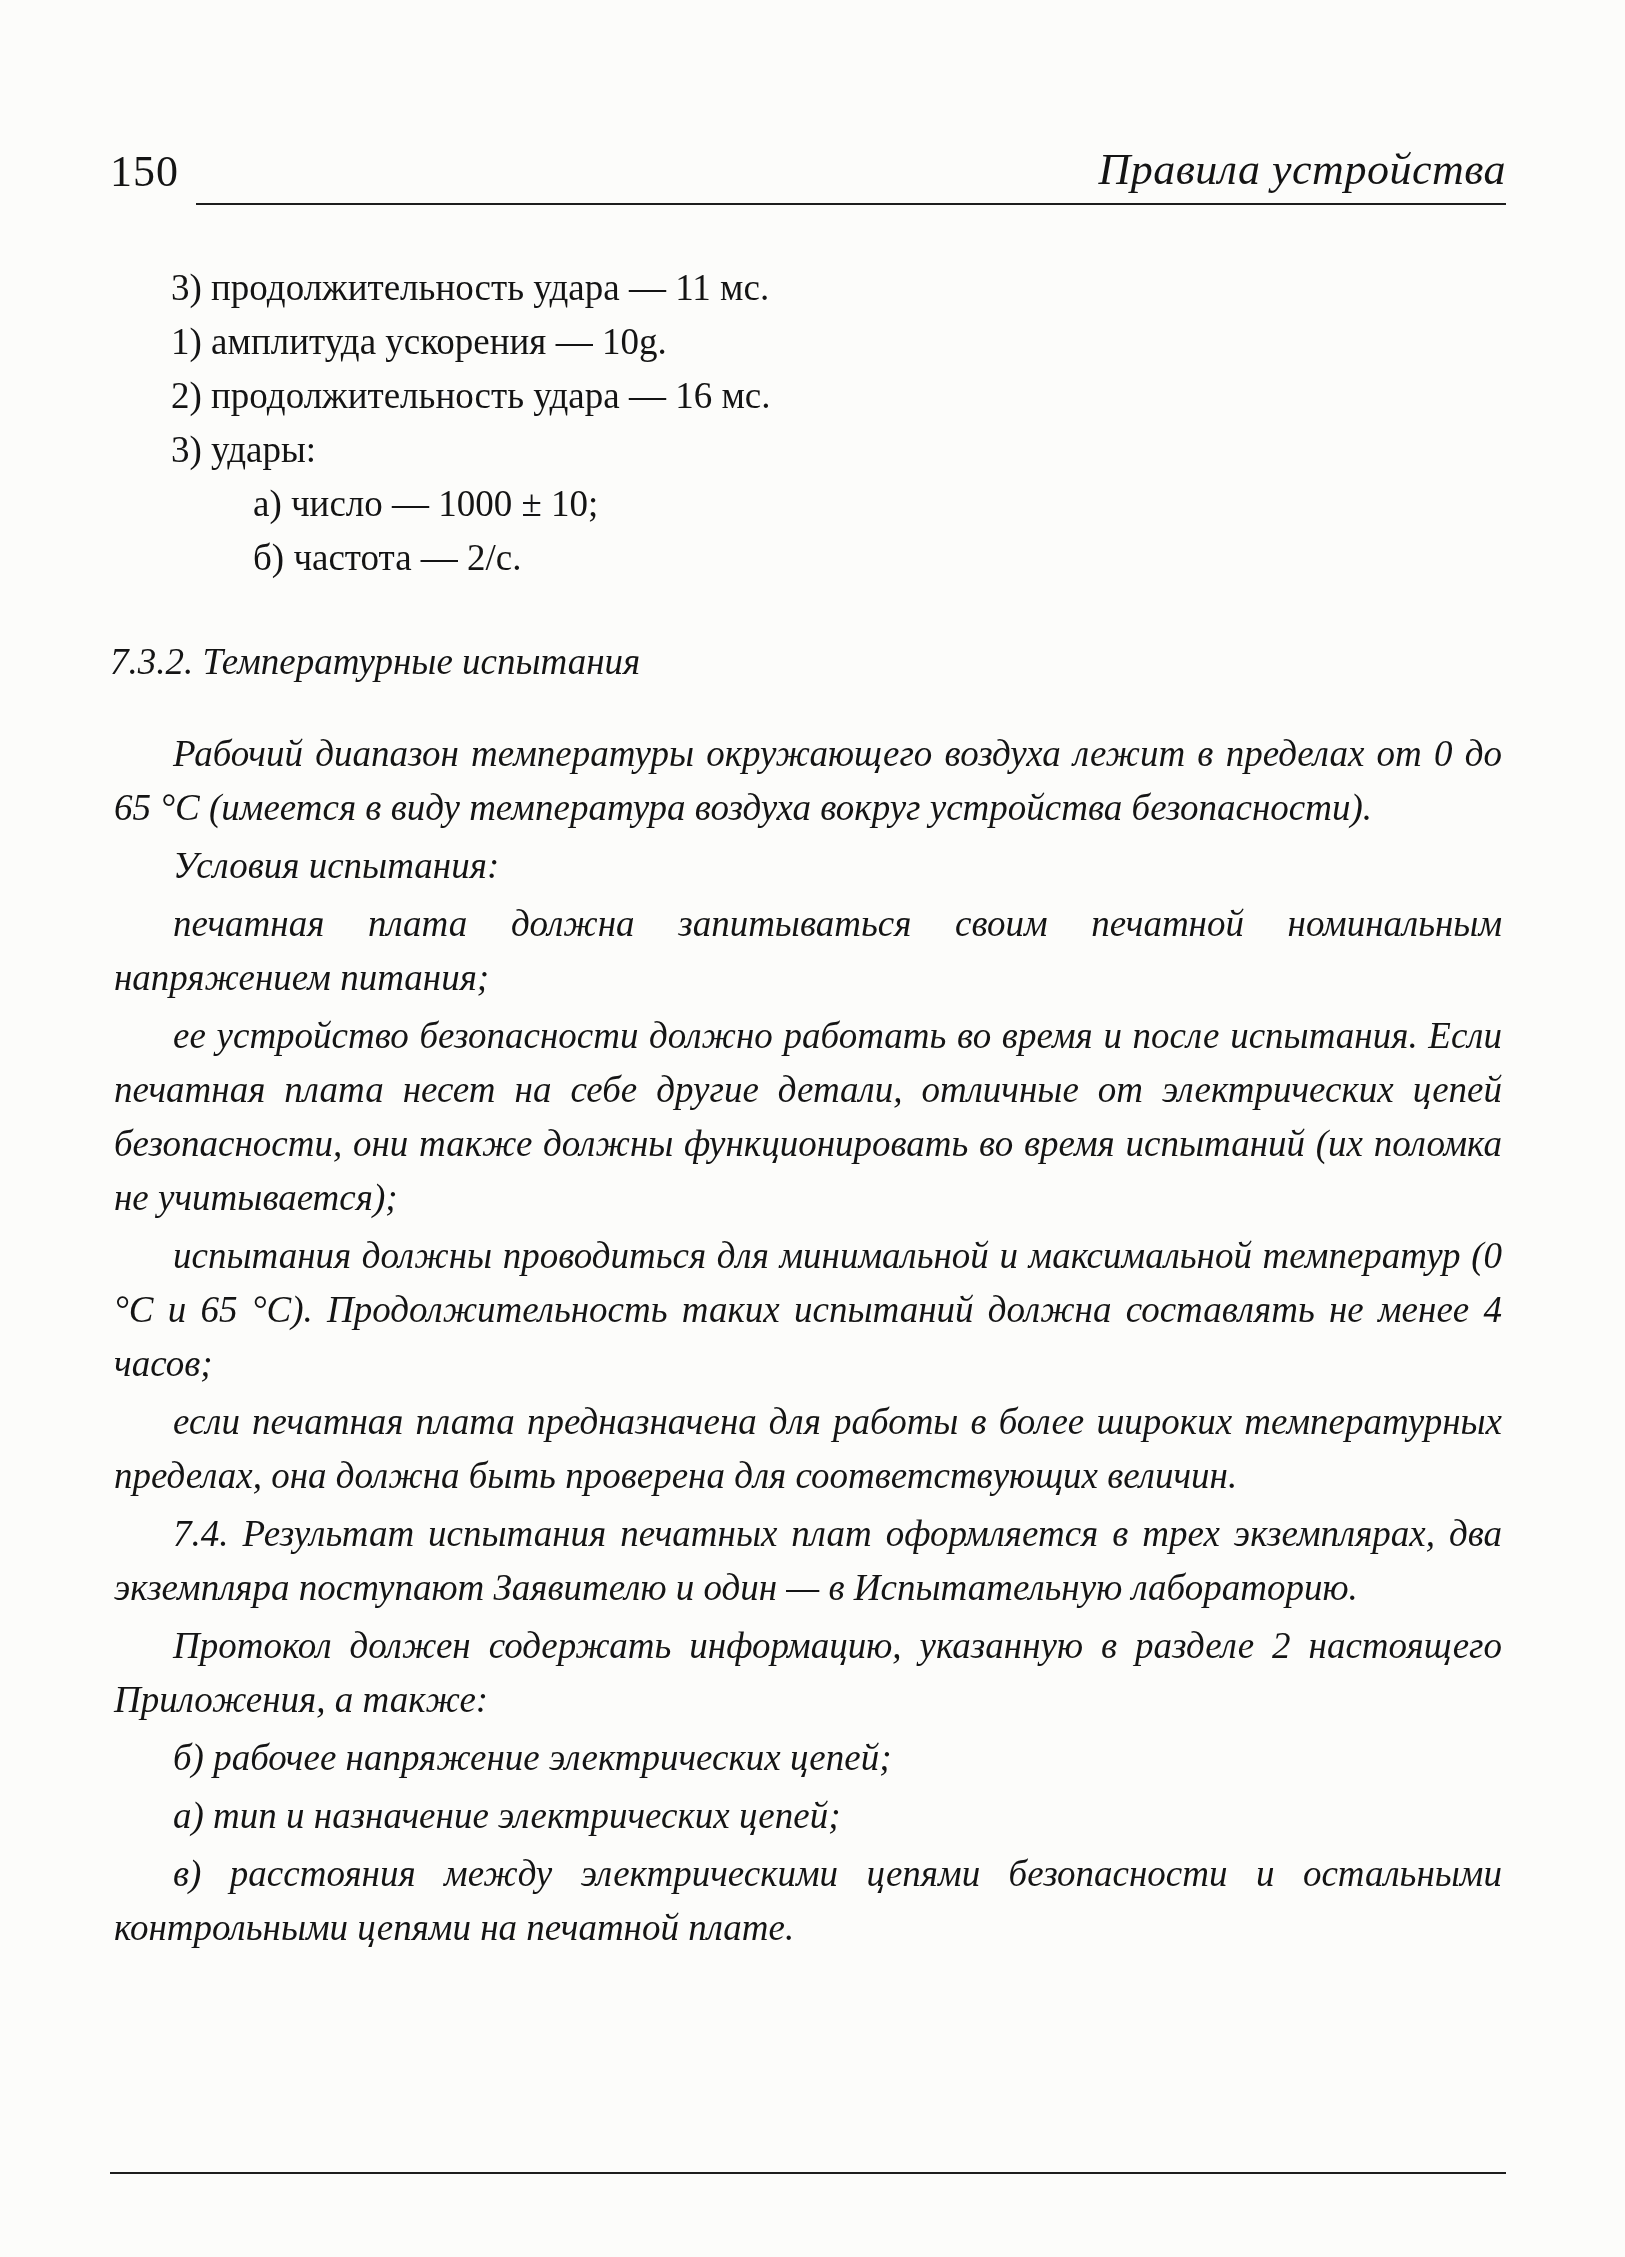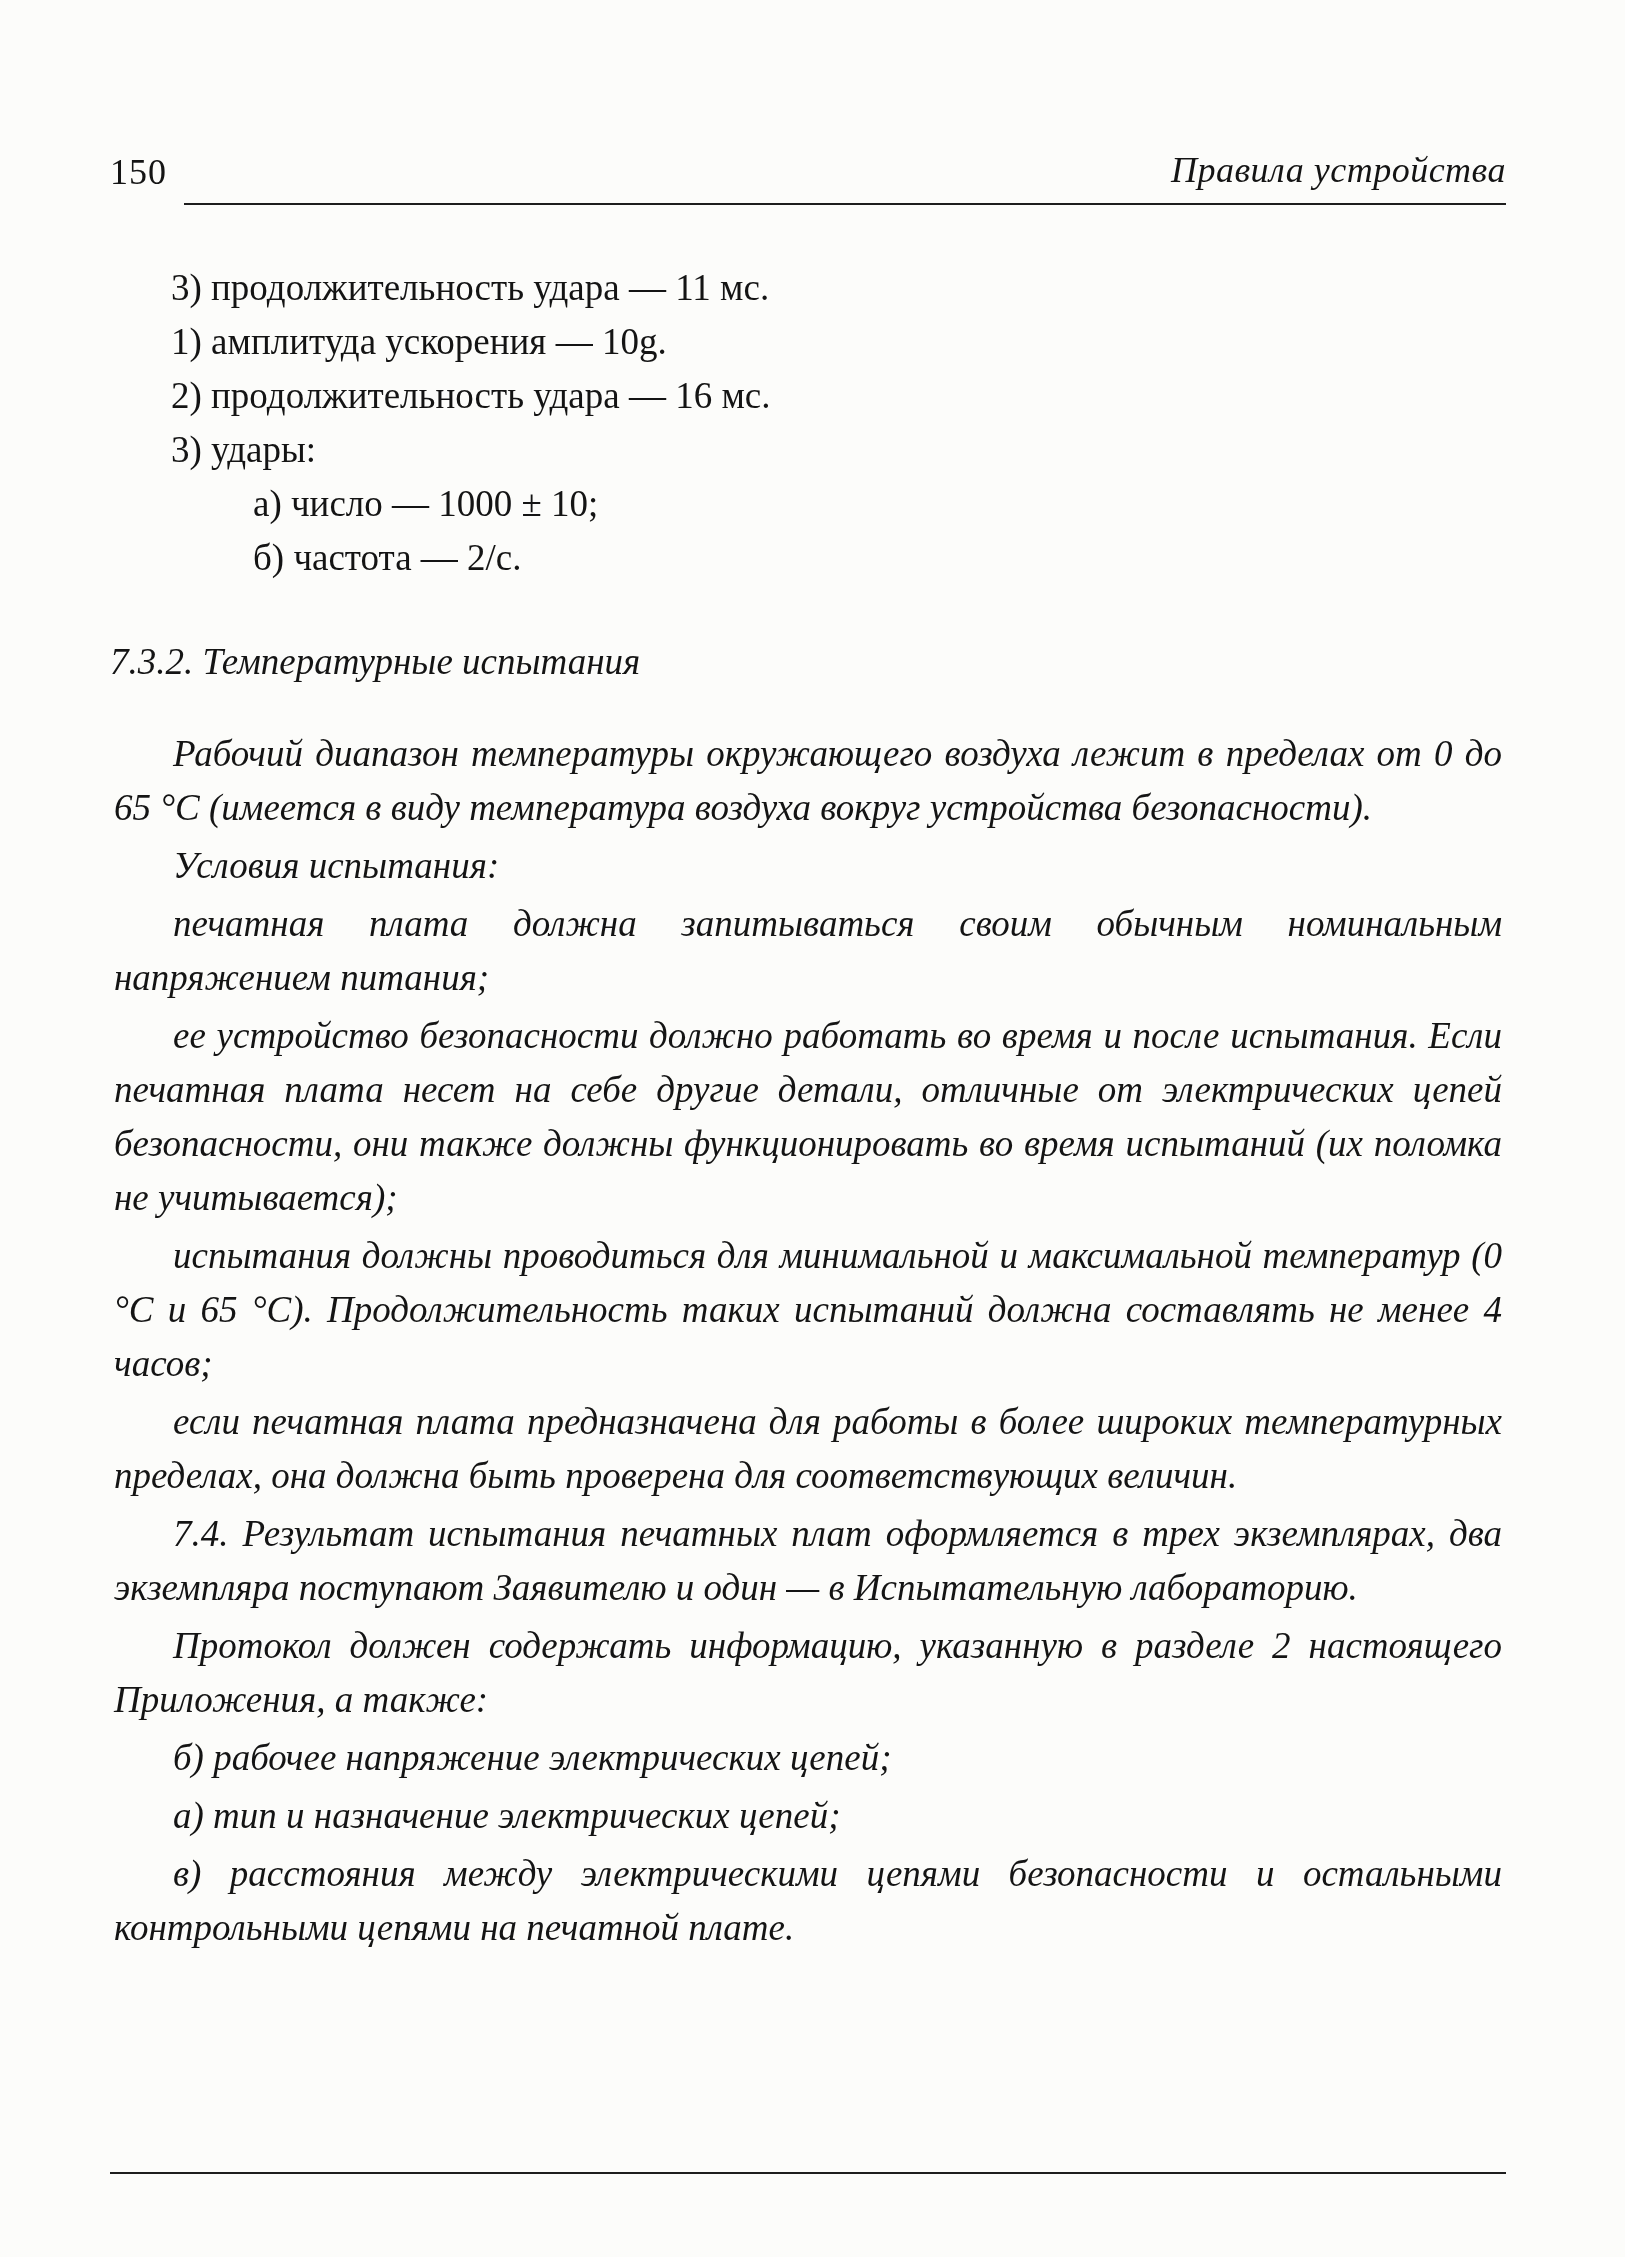--- a/index.html
+++ b/index.html
@@ -20,21 +20,21 @@
     overflow: hidden;
     box-sizing: border-box;
   }
   .inner {
     padding: 143px 119px 0 110px;
   }
   
   .page-header {
     display: flex;
     align-items: flex-end;
-    font-size: 36px;
+    font-size: 44px;
   }
   .page-number {
     padding-bottom: 5.7px;
     letter-spacing: 1px;
   }
   .header-line-wrap {
     flex: 1;
     margin-left: 17px;
     border-bottom: 2.9px solid #1d1d1d;
     text-align: right;
@@ -95,21 +95,21 @@
       <div class="t-line ind1">2) продолжительность удара — 16 мс.</div>
       <div class="t-line ind1">3) удары:</div>
       <div class="t-line ind2">а) число — 1000 ± 10;</div>
       <div class="t-line ind2">б) частота — 2/с.</div>
     </div>
 
     <div class="section-heading">7.3.2. Температурные испытания</div>
 
     <p class="para">Рабочий диапазон температуры окружающего воздуха лежит в пределах от 0 до 65 °С (имеется в виду температура воздуха вокруг устройства безопасности).</p>
     <p class="para">Условия испытания:</p>
-    <p class="para">печатная плата должна запитываться своим обычным номинальным напряжением питания;</p>
+    <p class="para">печатная плата должна запитываться своим печатной номинальным напряжением питания;</p>
     <p class="para">ее устройство безопасности должно работать во время и после испытания. Если печатная плата несет на себе другие детали, отличные от электрических цепей безопасности, они также должны функционировать во время испытаний (их поломка не учитывается);</p>
     <p class="para">испытания должны проводиться для минимальной и максимальной температур (0 °С и 65 °С). Продолжительность таких испытаний должна составлять не менее 4 часов;</p>
     <p class="para">если печатная плата предназначена для работы в более широких температурных пределах, она должна быть проверена для соответствующих величин.</p>
     <p class="para">7.4. Результат испытания печатных плат оформляется в трех экземплярах, два экземпляра поступают Заявителю и один — в Испытательную лабораторию.</p>
     <p class="para">Протокол должен содержать информацию, указанную в разделе 2 настоящего Приложения, а также:</p>
     <p class="para">б) рабочее напряжение электрических цепей;</p>
     <p class="para">а) тип и назначение электрических цепей;</p>
     <p class="para">в) расстояния между электрическими цепями безопасности и остальными контрольными цепями на печатной плате.</p>
 
   </div>

